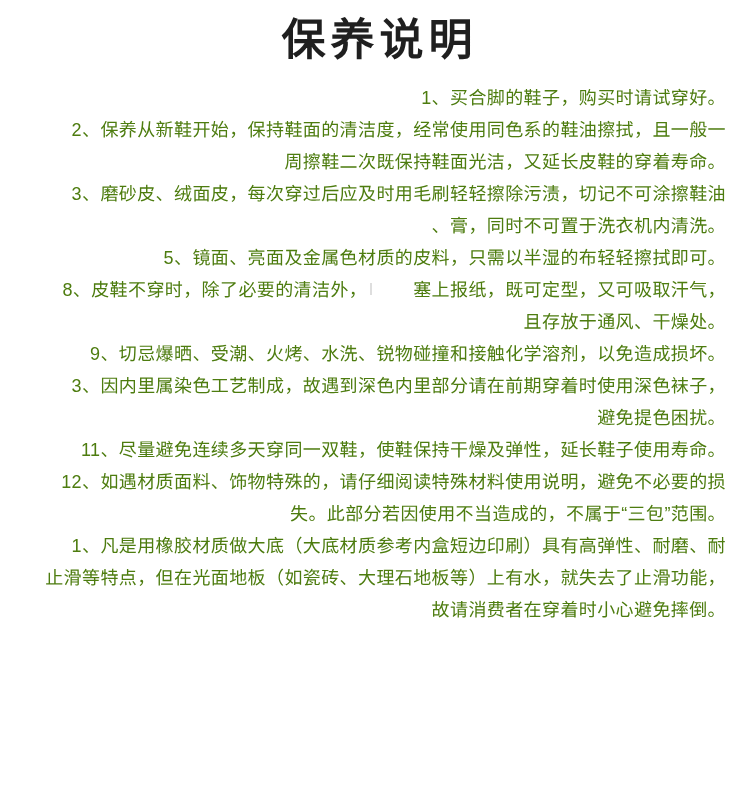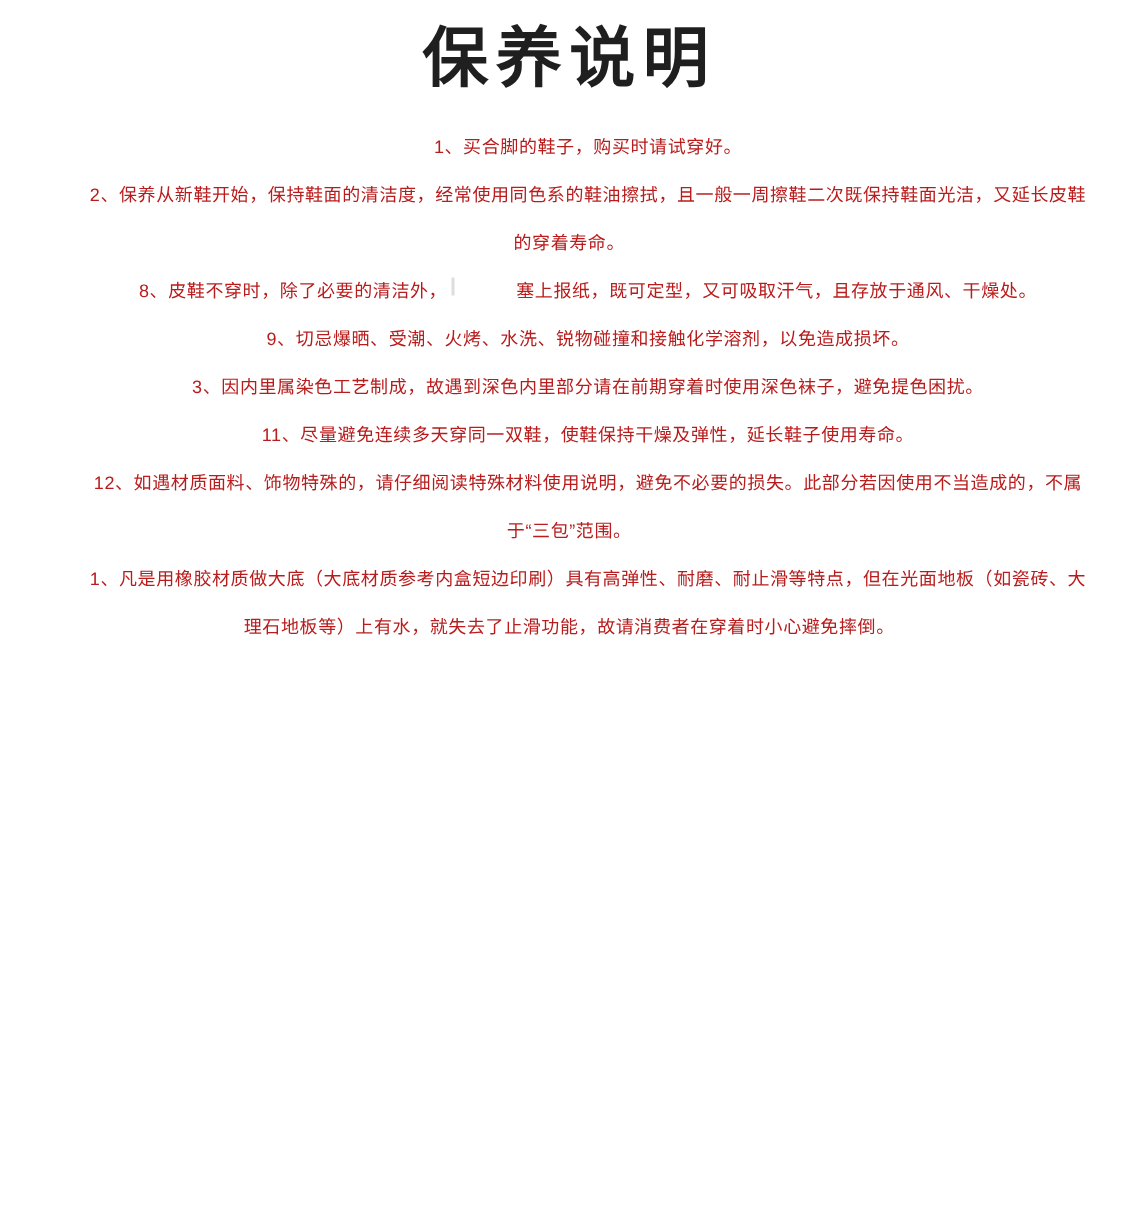--- a/index.html
+++ b/index.html
@@ -23,28 +23,28 @@
     text-align: center;
     font-family: "DejaVu Serif", serif;
     font-weight: 900;
     font-size: 44px;
     line-height: 56px;
     letter-spacing: 5px;
     color: #1f1f1f;
   }
   .care-item {
     margin: 0;
-    font-size: 12px;
+    font-size: 18px;
     line-height: 32px;
     letter-spacing: 0.4px;
-    color: #b91c1c;
+    color: #4d7c0f;
     text-indent: 25px;
     word-break: break-all;
     line-break: anywhere;
-    text-align: center;
+    text-align: right;
   }
   .care-item .num {
     letter-spacing: 0.4px;
   }
   .erased-gap {
     display: inline-block;
     width: 46px;
     height: 1px;
     vertical-align: baseline;
     position: relative;
@@ -64,22 +64,24 @@
 <body>
 
 <div class="doc">
 
   <h1 class="doc-title">保养说明</h1>
 
   <p class="care-item"><span class="num">1、</span><span>买合脚的鞋子，购买时请试穿好。</span></p>
 
   <p class="care-item"><span class="num">2、</span><span>保养从新鞋开始，保持鞋面的清洁度，经常使用同色系的鞋油擦拭，且一般一周擦鞋二次既保持鞋面光洁，又延长皮鞋的穿着寿命。</span></p>
 
+  <p class="care-item"><span class="num">3、</span><span>磨砂皮、绒面皮，每次穿过后应及时用毛刷轻轻擦除污渍，切记不可涂擦鞋油、膏，同时不可置于洗衣机内清洗。</span></p>
 
 
+  <p class="care-item"><span class="num">5、</span><span>镜面、亮面及金属色材质的皮料，只需以半湿的布轻轻擦拭即可。</span></p>
 
 
 
   <p class="care-item"><span class="num">8、</span><span>皮鞋不穿时，除了必要的清洁外，</span><span class="erased-gap"></span><span>塞上报纸，既可定型，又可吸取汗气，且存放于通风、干燥处。</span></p>
 
   <p class="care-item"><span class="num">9、</span><span>切忌爆晒、受潮、火烤、水洗、锐物碰撞和接触化学溶剂，以免造成损坏。</span></p>
 
   <p class="care-item"><span class="num">3、</span><span>因内里属染色工艺制成，故遇到深色内里部分请在前期穿着时使用深色袜子，避免提色困扰。</span></p>
 
   <p class="care-item"><span class="num">11、</span><span>尽量避免连续多天穿同一双鞋，使鞋保持干燥及弹性，延长鞋子使用寿命。</span></p>

